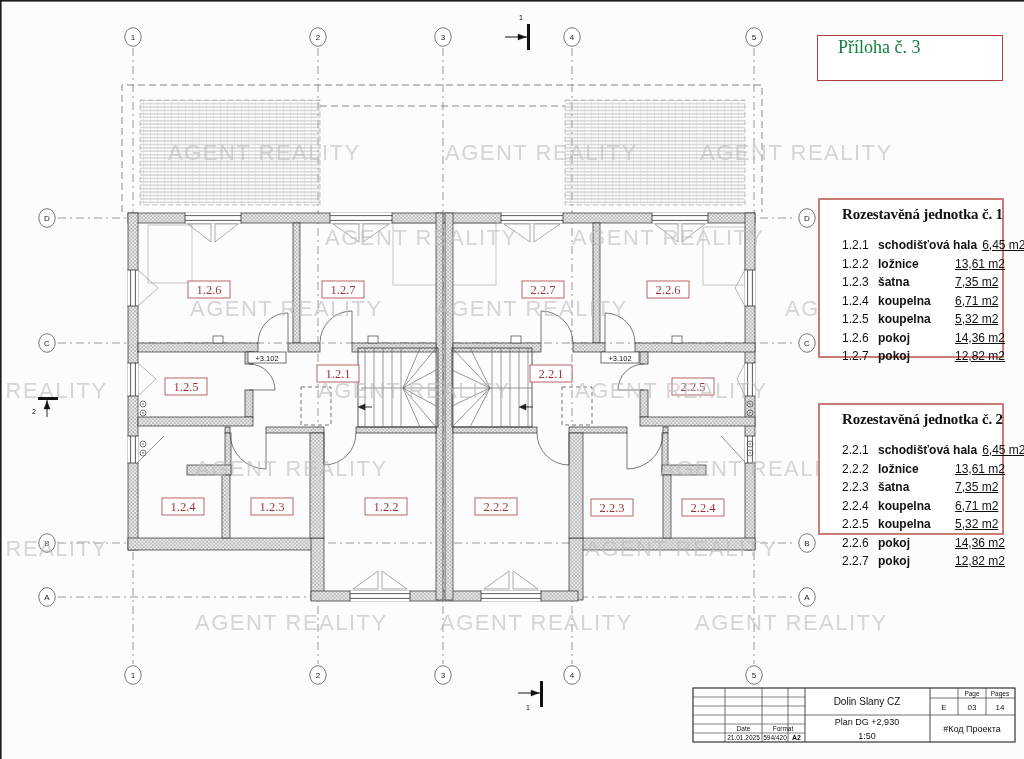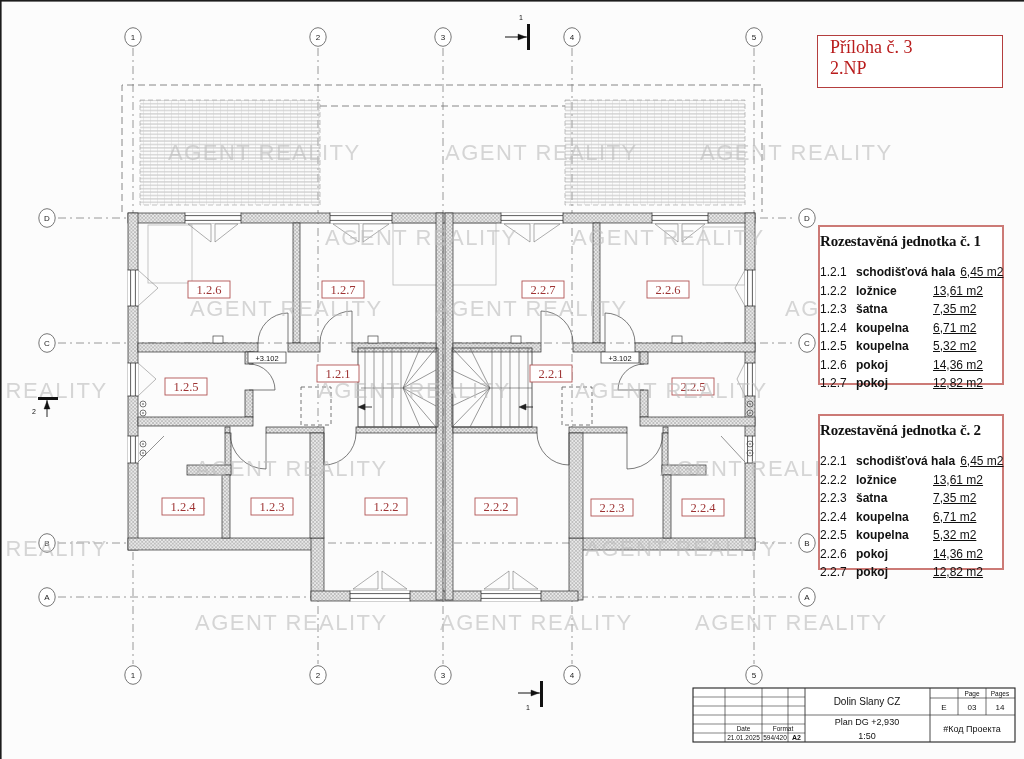--- a/index.html
+++ b/index.html
@@ -1,25 +1,25 @@
 <!DOCTYPE html>
 <html><head>
 <meta charset="utf-8">
 <style>
   html,body{margin:0;padding:0;background:#e8e8e8;}
   .stage{position:relative;width:1024px;height:759px;background:#fcfcfc;overflow:hidden;
          font-family:"Liberation Sans",sans-serif;}
   .stage svg{position:absolute;left:0;top:0;z-index:1;}
   .ovl{position:absolute;z-index:3;background:#ffffff;box-sizing:border-box;}
-  .priloha{left:817px;top:35px;width:186px;height:53px;border:1.5px solid #b43e3e;
-           padding:1px 12px;color:#b91c1c;font-family:"Liberation Serif",serif;
+  .priloha{left:817px;top:35px;width:186px;height:46px;border:1.5px solid #b43e3e;
+           padding:1px 20px;color:#15803d;font-family:"Liberation Serif",serif;
            font-size:18px;line-height:21px;}
-  .legend{left:818px;width:186px;border:2px solid #cc7a76;padding:6px 6px 4px 0;margin-top:27px;}
+  .legend{left:818px;width:186px;border:2px solid #cc7a76;padding:6px 6px 4px 22px;}
   .legend.l1{top:198px;height:160px;}
-  .legend.l2{top:387px;height:156px;}
+  .legend.l2{top:403px;height:132px;}
   .leg-title{font-family:"Liberation Serif",serif;font-weight:bold;font-size:15px;
              letter-spacing:-0.2px;color:#111;margin:0 0 13px 0;white-space:nowrap;}
   .leg-row{display:flex;font-size:12px;line-height:18.5px;color:#111;white-space:nowrap;}
   .lg-code{width:36px;flex:0 0 auto;}
   .lg-name{min-width:72px;margin-right:5px;flex:0 0 auto;font-weight:bold;}
   .lg-area{flex:0 0 auto;text-decoration:underline;}
 </style>
 </head>
 <body>
 
@@ -469,21 +469,20 @@
         <text x="796.5" y="739.5" font-size="7" fill="#111" text-anchor="middle" font-family="&quot;Liberation Sans&quot;,sans-serif" font-weight="bold" letter-spacing="0">A2</text>
       </g>
       <g>
         <rect x="0" y="0" width="1024" height="1.6" fill="#1c1c1c"></rect>
         <rect x="0" y="0" width="1.6" height="759" fill="#1c1c1c"></rect>
       </g>
     </svg>
 
   <div class="ovl priloha">
     <div>Příloha č. 3</div>
-    <div>2.NP</div>
   </div>
 
   <div class="ovl legend l1">
     <div class="leg-title">Rozestavěná jednotka č. 1</div>
     <div class="leg-items">
         <div class="leg-row">
           <span class="lg-code">1.2.1</span>
           <span class="lg-name">schodišťová hala</span>
           <span class="lg-area">6,45 m2</span>
         </div>

